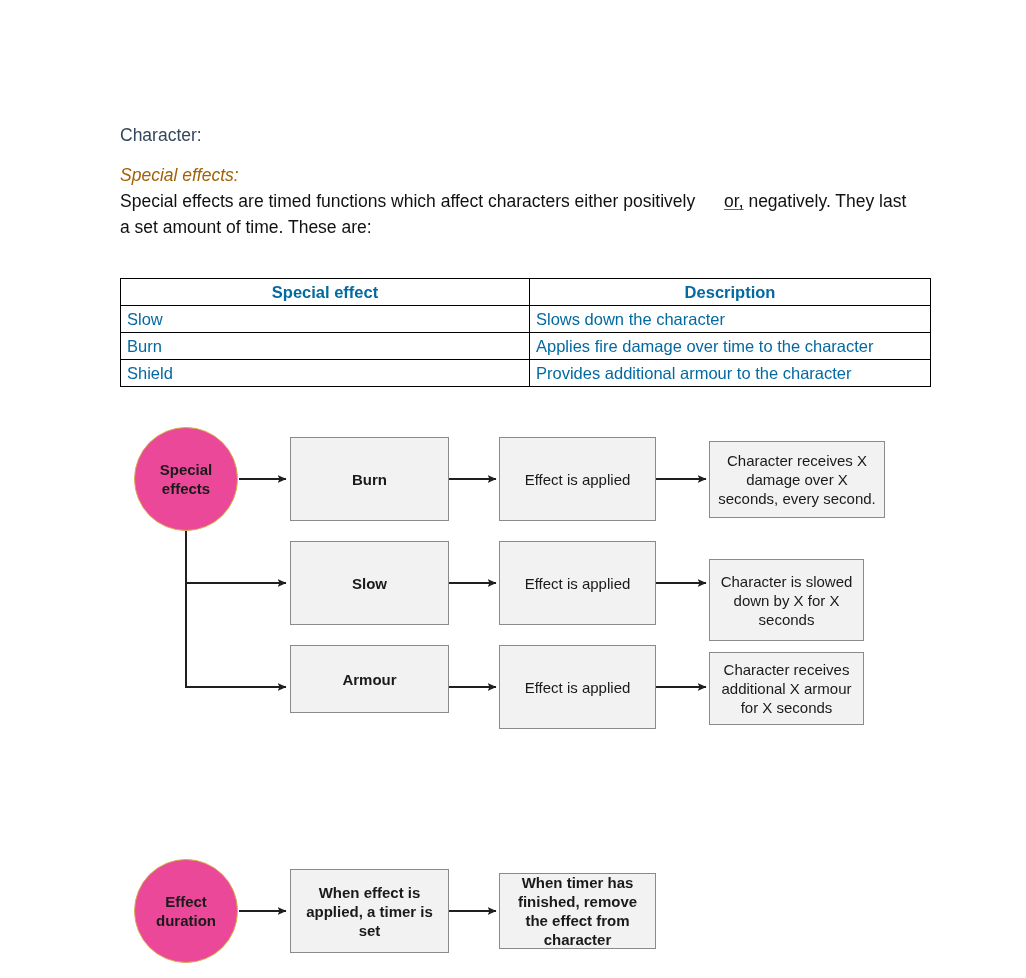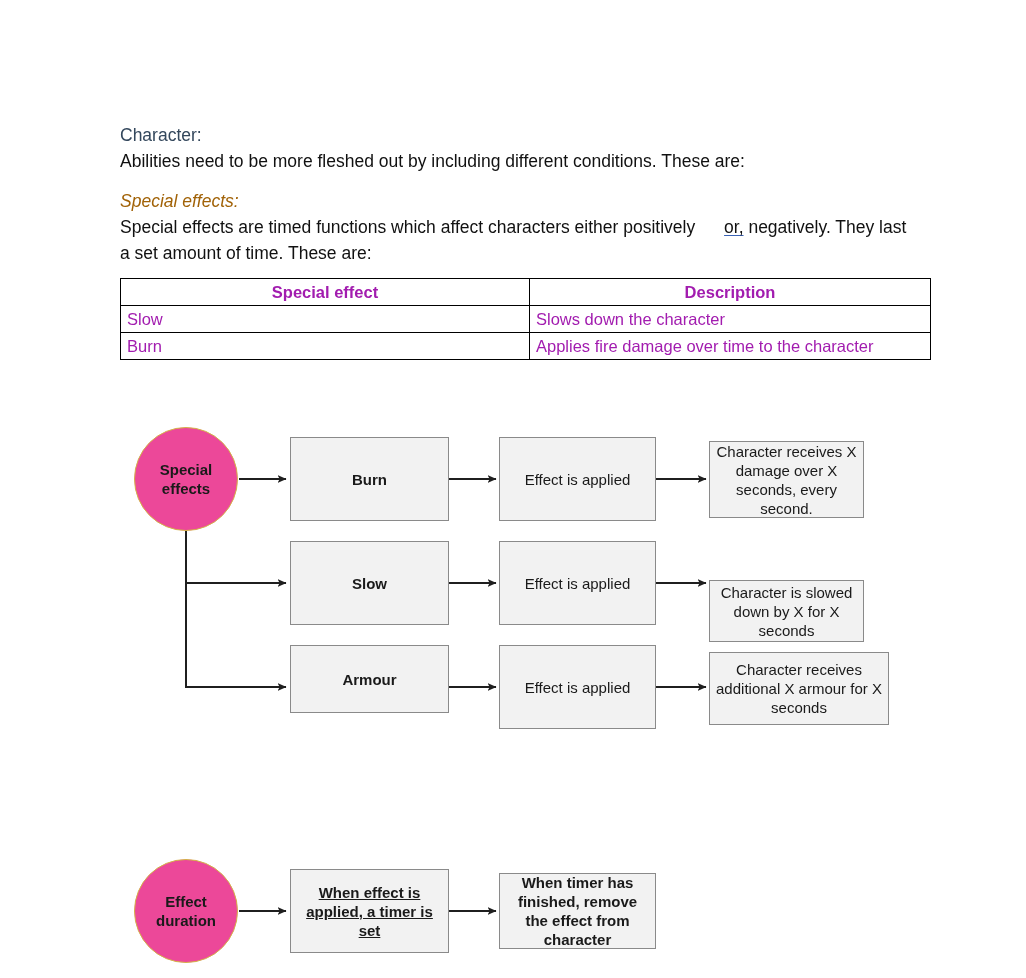--- a/index.html
+++ b/index.html
@@ -68,21 +68,21 @@
     border-collapse: collapse;
     table-layout: fixed;
   }
   .effects-table th,
   .effects-table td {
     border: 1.4px solid #000000;
     font-size: 16.5px;
     line-height: 20px;
     height: 24px;
     padding: 1px 6px;
-    color: #a21caf;
+    color: #0369a1;
     font-weight: 400;
   }
   .effects-table th {
     text-align: center;
     font-weight: bold;
     font-size: 16.5px;
   }
   .effects-table td { text-align: left; }
   .col-a { width: 396px; }
   .col-b { width: 388px; }
@@ -117,41 +117,44 @@
   .node-box.bold { font-weight: bold; }
   .node-inner { padding: 0 6px; }
 </style>
 </head>
 <body>
 
 <div class="page">
 
   <div class="doc-text">
     <p class="heading1">Character:</p>
-    <p class="body-para">Abilities need to be more fleshed out by including different conditions. These are:</p>
     <div class="spacer-sm"></div>
     <p class="subheading">Special effects:</p>
     <p class="body-para"><span>Special effects are timed functions which affect characters either positively </span><span class="u-blue">or,</span><span> negatively. They last a set amount of time. These are:</span></p>
   </div>
 
   <table class="effects-table">
     <thead>
       <tr>
         <th class="col-a">Special effect</th>
         <th class="col-b">Description</th>
       </tr>
     </thead>
     <tbody>
       <tr>
         <td>Slow</td>
         <td>Slows down the character</td>
       </tr>
       <tr>
         <td>Burn</td>
         <td>Applies fire damage over time to the character</td>
+      </tr>
+      <tr>
+        <td>Shield</td>
+        <td>Provides additional armour to the character</td>
       </tr>
     </tbody>
   </table>
 
   <svg class="flow-svg" width="1026" height="978">
     <defs>
       <marker id="arrowhead" markerWidth="9" markerHeight="8" refX="8.5" refY="4" orient="auto" markerUnits="userSpaceOnUse">
         <path d="M0,0 L9,4 L0,8 L2.2,4 Z" fill="#1f1f1f"></path>
       </marker>
     </defs>
@@ -196,39 +199,39 @@
   <div class="node node-box" style="left:499px; top:437px; width:157px; height:84px;">
     <span class="node-inner">Effect is applied</span>
   </div>
   <div class="node node-box" style="left:499px; top:541px; width:157px; height:84px;">
     <span class="node-inner">Effect is applied</span>
   </div>
   <div class="node node-box" style="left:499px; top:645px; width:157px; height:84px;">
     <span class="node-inner">Effect is applied</span>
   </div>
 
-  <div class="node node-box" style="left:709px; top:441px; width:155px; height:77px;">
+  <div class="node node-box" style="left:709px; top:441px; width:176px; height:77px;">
     <span class="node-inner">Character receives X damage over X seconds, every second.</span>
   </div>
-  <div class="node node-box" style="left:709px; top:580px; width:155px; height:62px;">
+  <div class="node node-box" style="left:709px; top:559px; width:155px; height:82px;">
     <span class="node-inner">Character is slowed down by X for X seconds</span>
   </div>
-  <div class="node node-box" style="left:709px; top:652px; width:180px; height:73px;">
+  <div class="node node-box" style="left:709px; top:652px; width:155px; height:73px;">
     <span class="node-inner">Character receives additional X armour for X seconds</span>
   </div>
 
 
   <div class="node node-circle" style="left:134px; top:859px; width:104px; height:104px;">
     <div class="node-inner">
       <span>Effect</span><br>
       <span>duration</span>
     </div>
   </div>
 
-  <div class="node node-box bold" style="left:290px; top:869px; width:159px; height:84px;text-decoration:underline;">
+  <div class="node node-box bold" style="left:290px; top:869px; width:159px; height:84px;">
     <span class="node-inner">When effect is applied, a timer is set</span>
   </div>
 
   <div class="node node-box" style="left:499px; top:873px; width:157px; height:76px;font-weight:bold;">
     <span class="node-inner">When timer has finished, remove the effect from character</span>
   </div>
 
 </div>
 
 </body></html>

